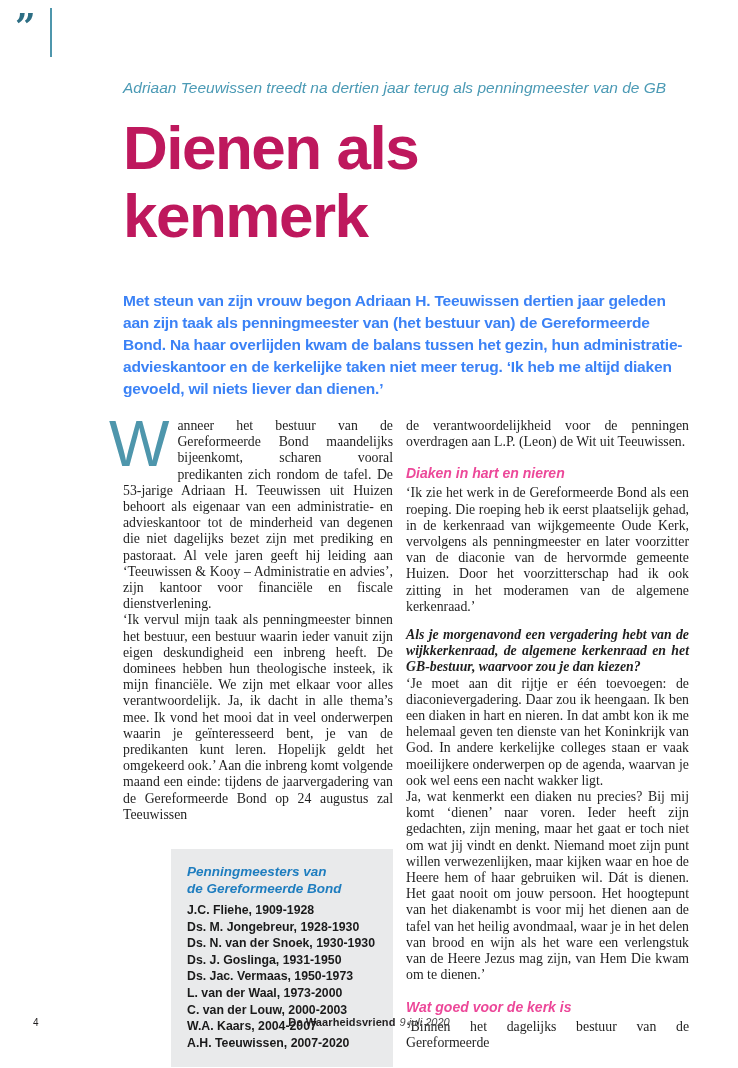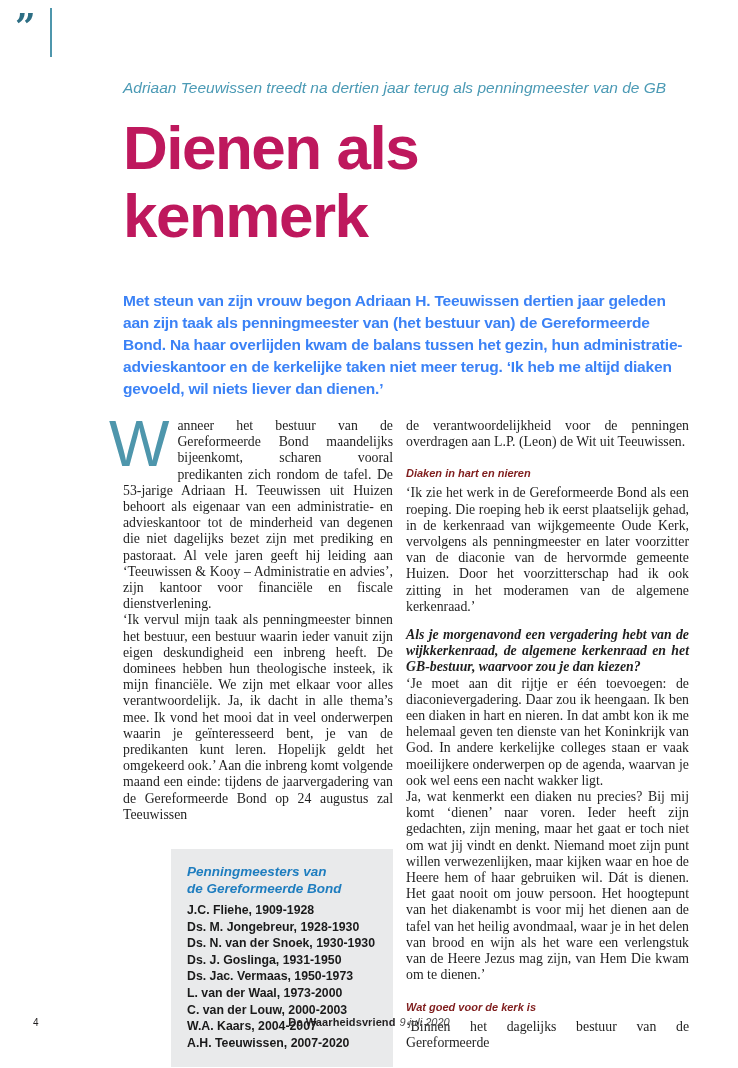--- a/index.html
+++ b/index.html
@@ -29,21 +29,21 @@
   .col{font-family:"Liberation Serif","DejaVu Serif",serif;font-size:13.8px;
        line-height:16.2px;color:#1f1f1f;text-align:justify;}
   .col-left{width:270px;margin-right:13px;}
   .col-right{width:283px;}
   .col p{margin:0;}
 
   .dropcap{float:left;font-family:"Liberation Sans",sans-serif;font-weight:200;
            font-size:64px;line-height:48px;color:#4e96ac;margin:2px 8px 0 -14px;}
 
   .subhead{font-family:"Liberation Sans",sans-serif;font-style:italic;font-weight:700;
-           font-size:11px;line-height:17px;color:#7f1d1d;margin:15px 0 3px 0;
+           font-size:14px;line-height:17px;color:#ec4899;margin:15px 0 3px 0;
            text-align:left;}
   .question{font-weight:700;font-style:italic;margin-top:12px !important;}
 
   
   .side-box{margin:26px 0 0 48px;width:190px;background:#e9eaeb;
             padding:14px 16px 16px 16px;font-family:"Liberation Sans",sans-serif;
             text-align:left;}
   .side-box-title{font-style:italic;font-weight:700;font-size:13.5px;line-height:17px;
                   color:#1e7dbf;margin-bottom:5px;}
   .side-box ul{list-style:none;margin:0;padding:0;}

